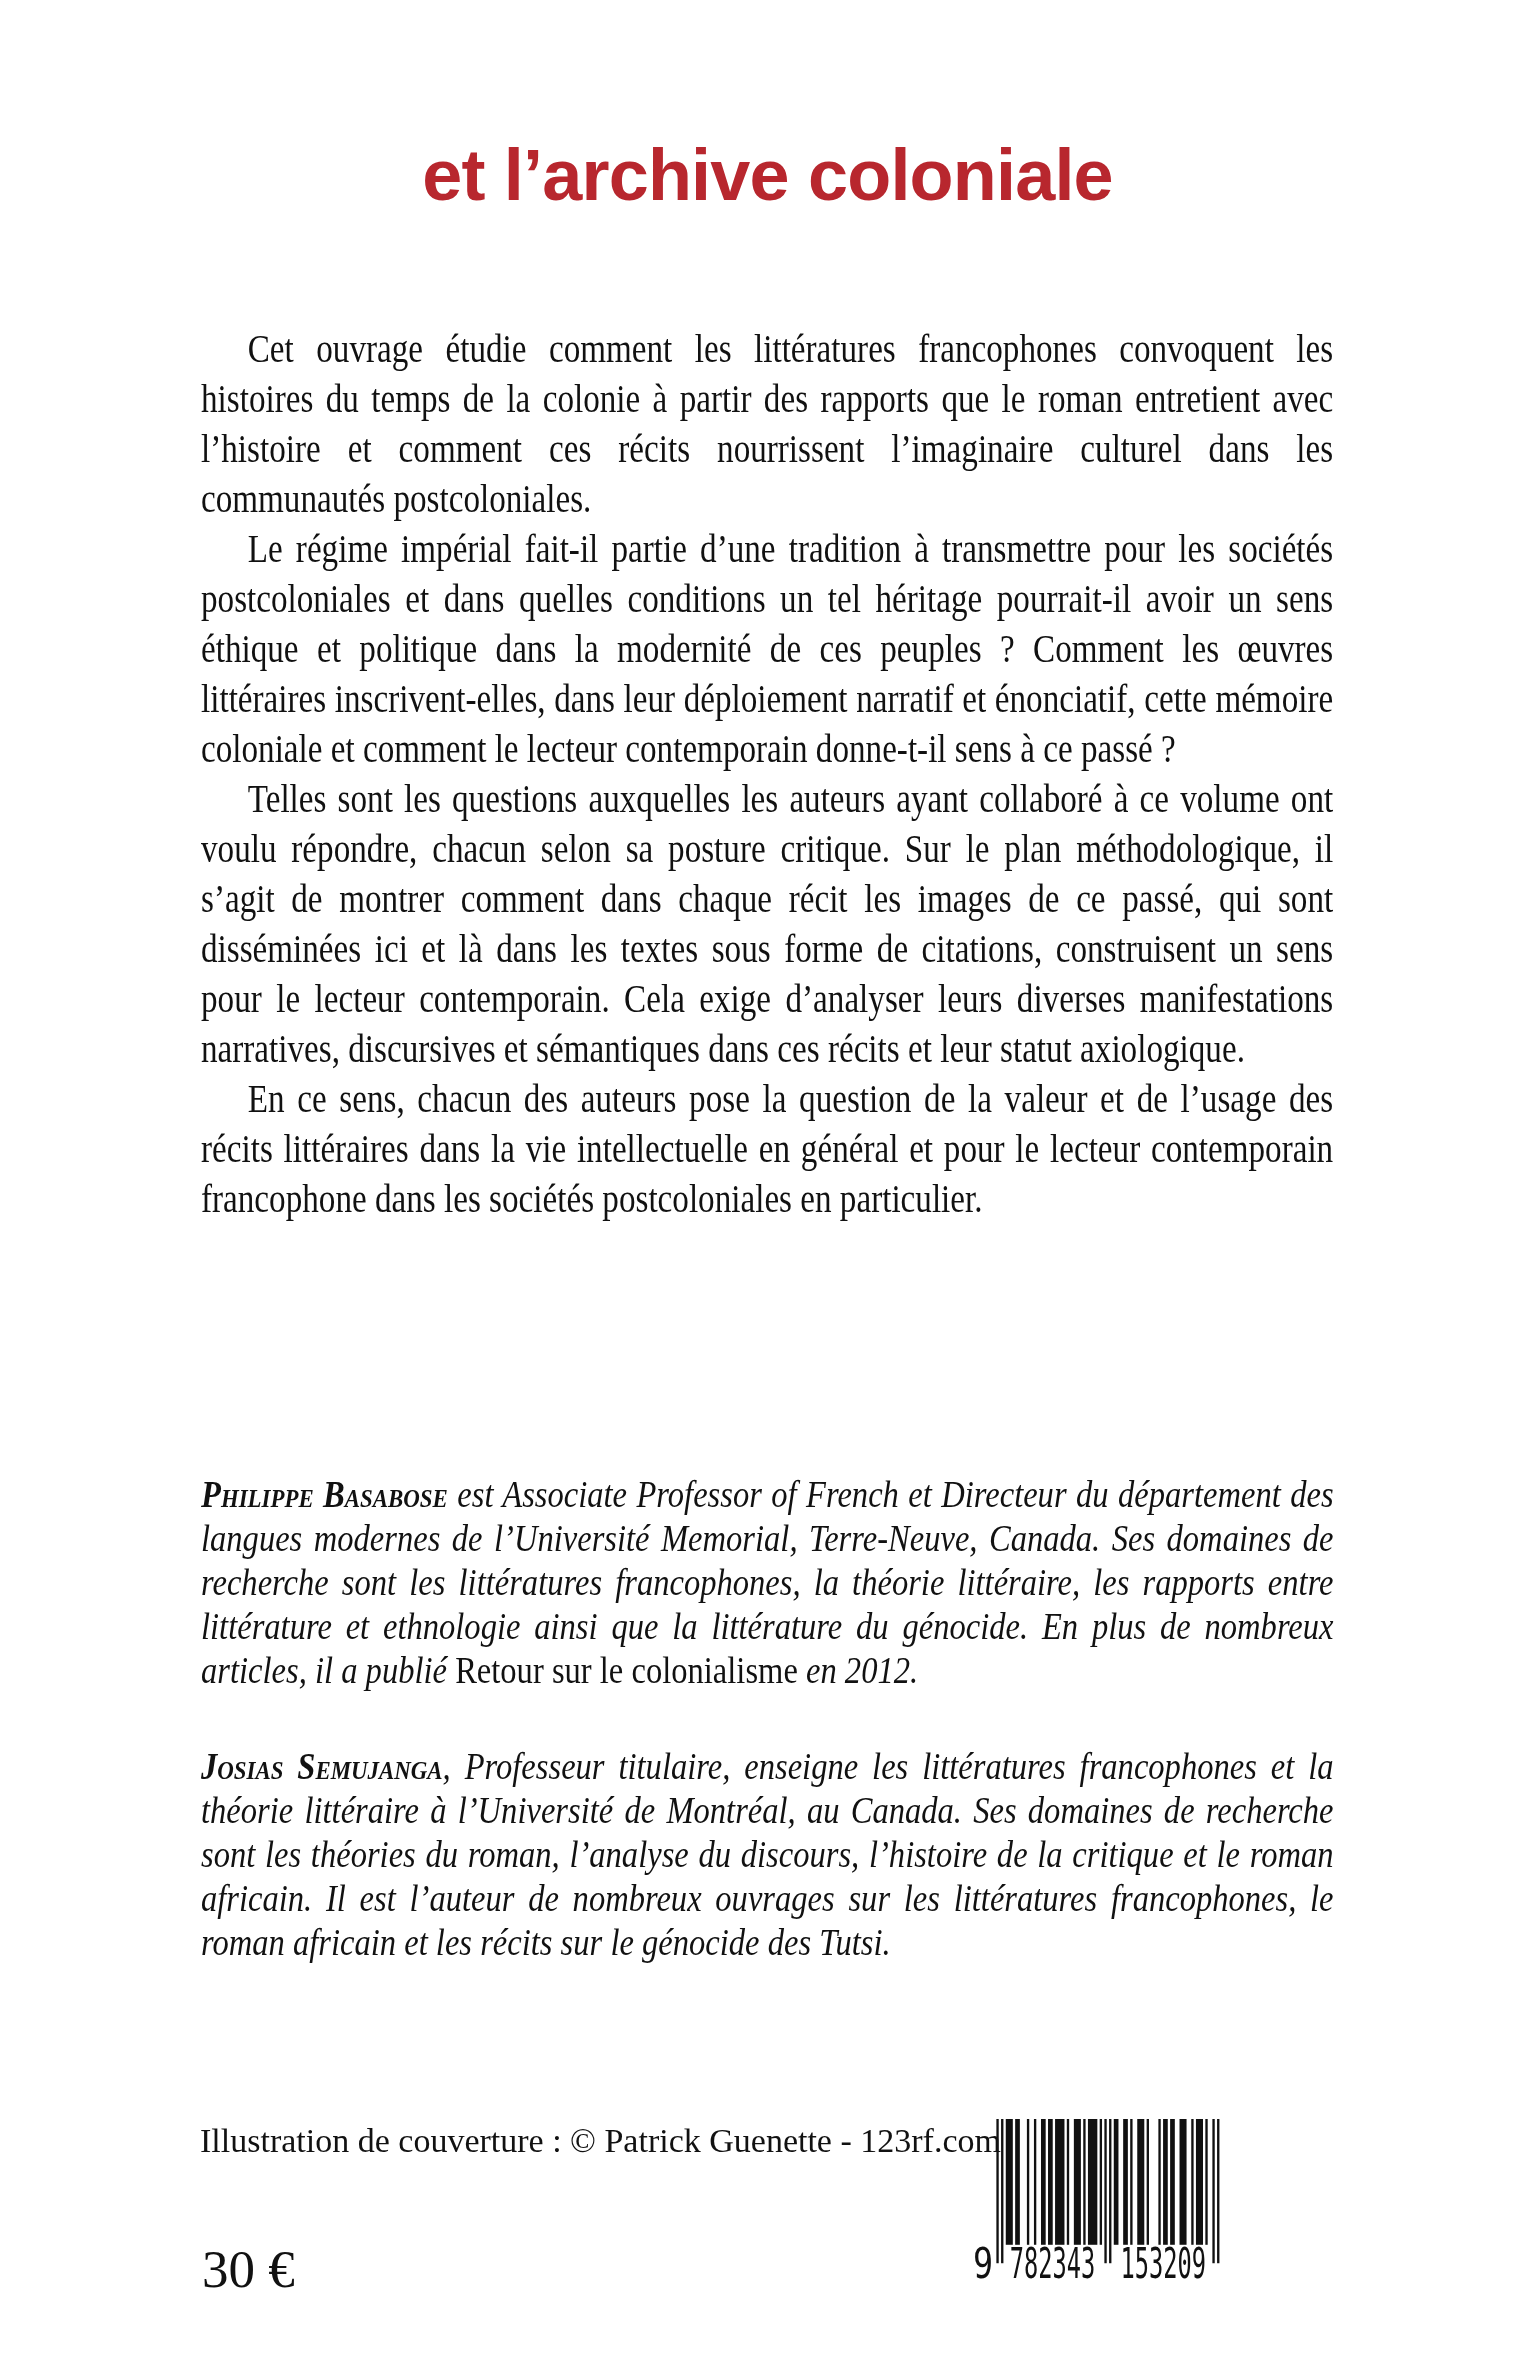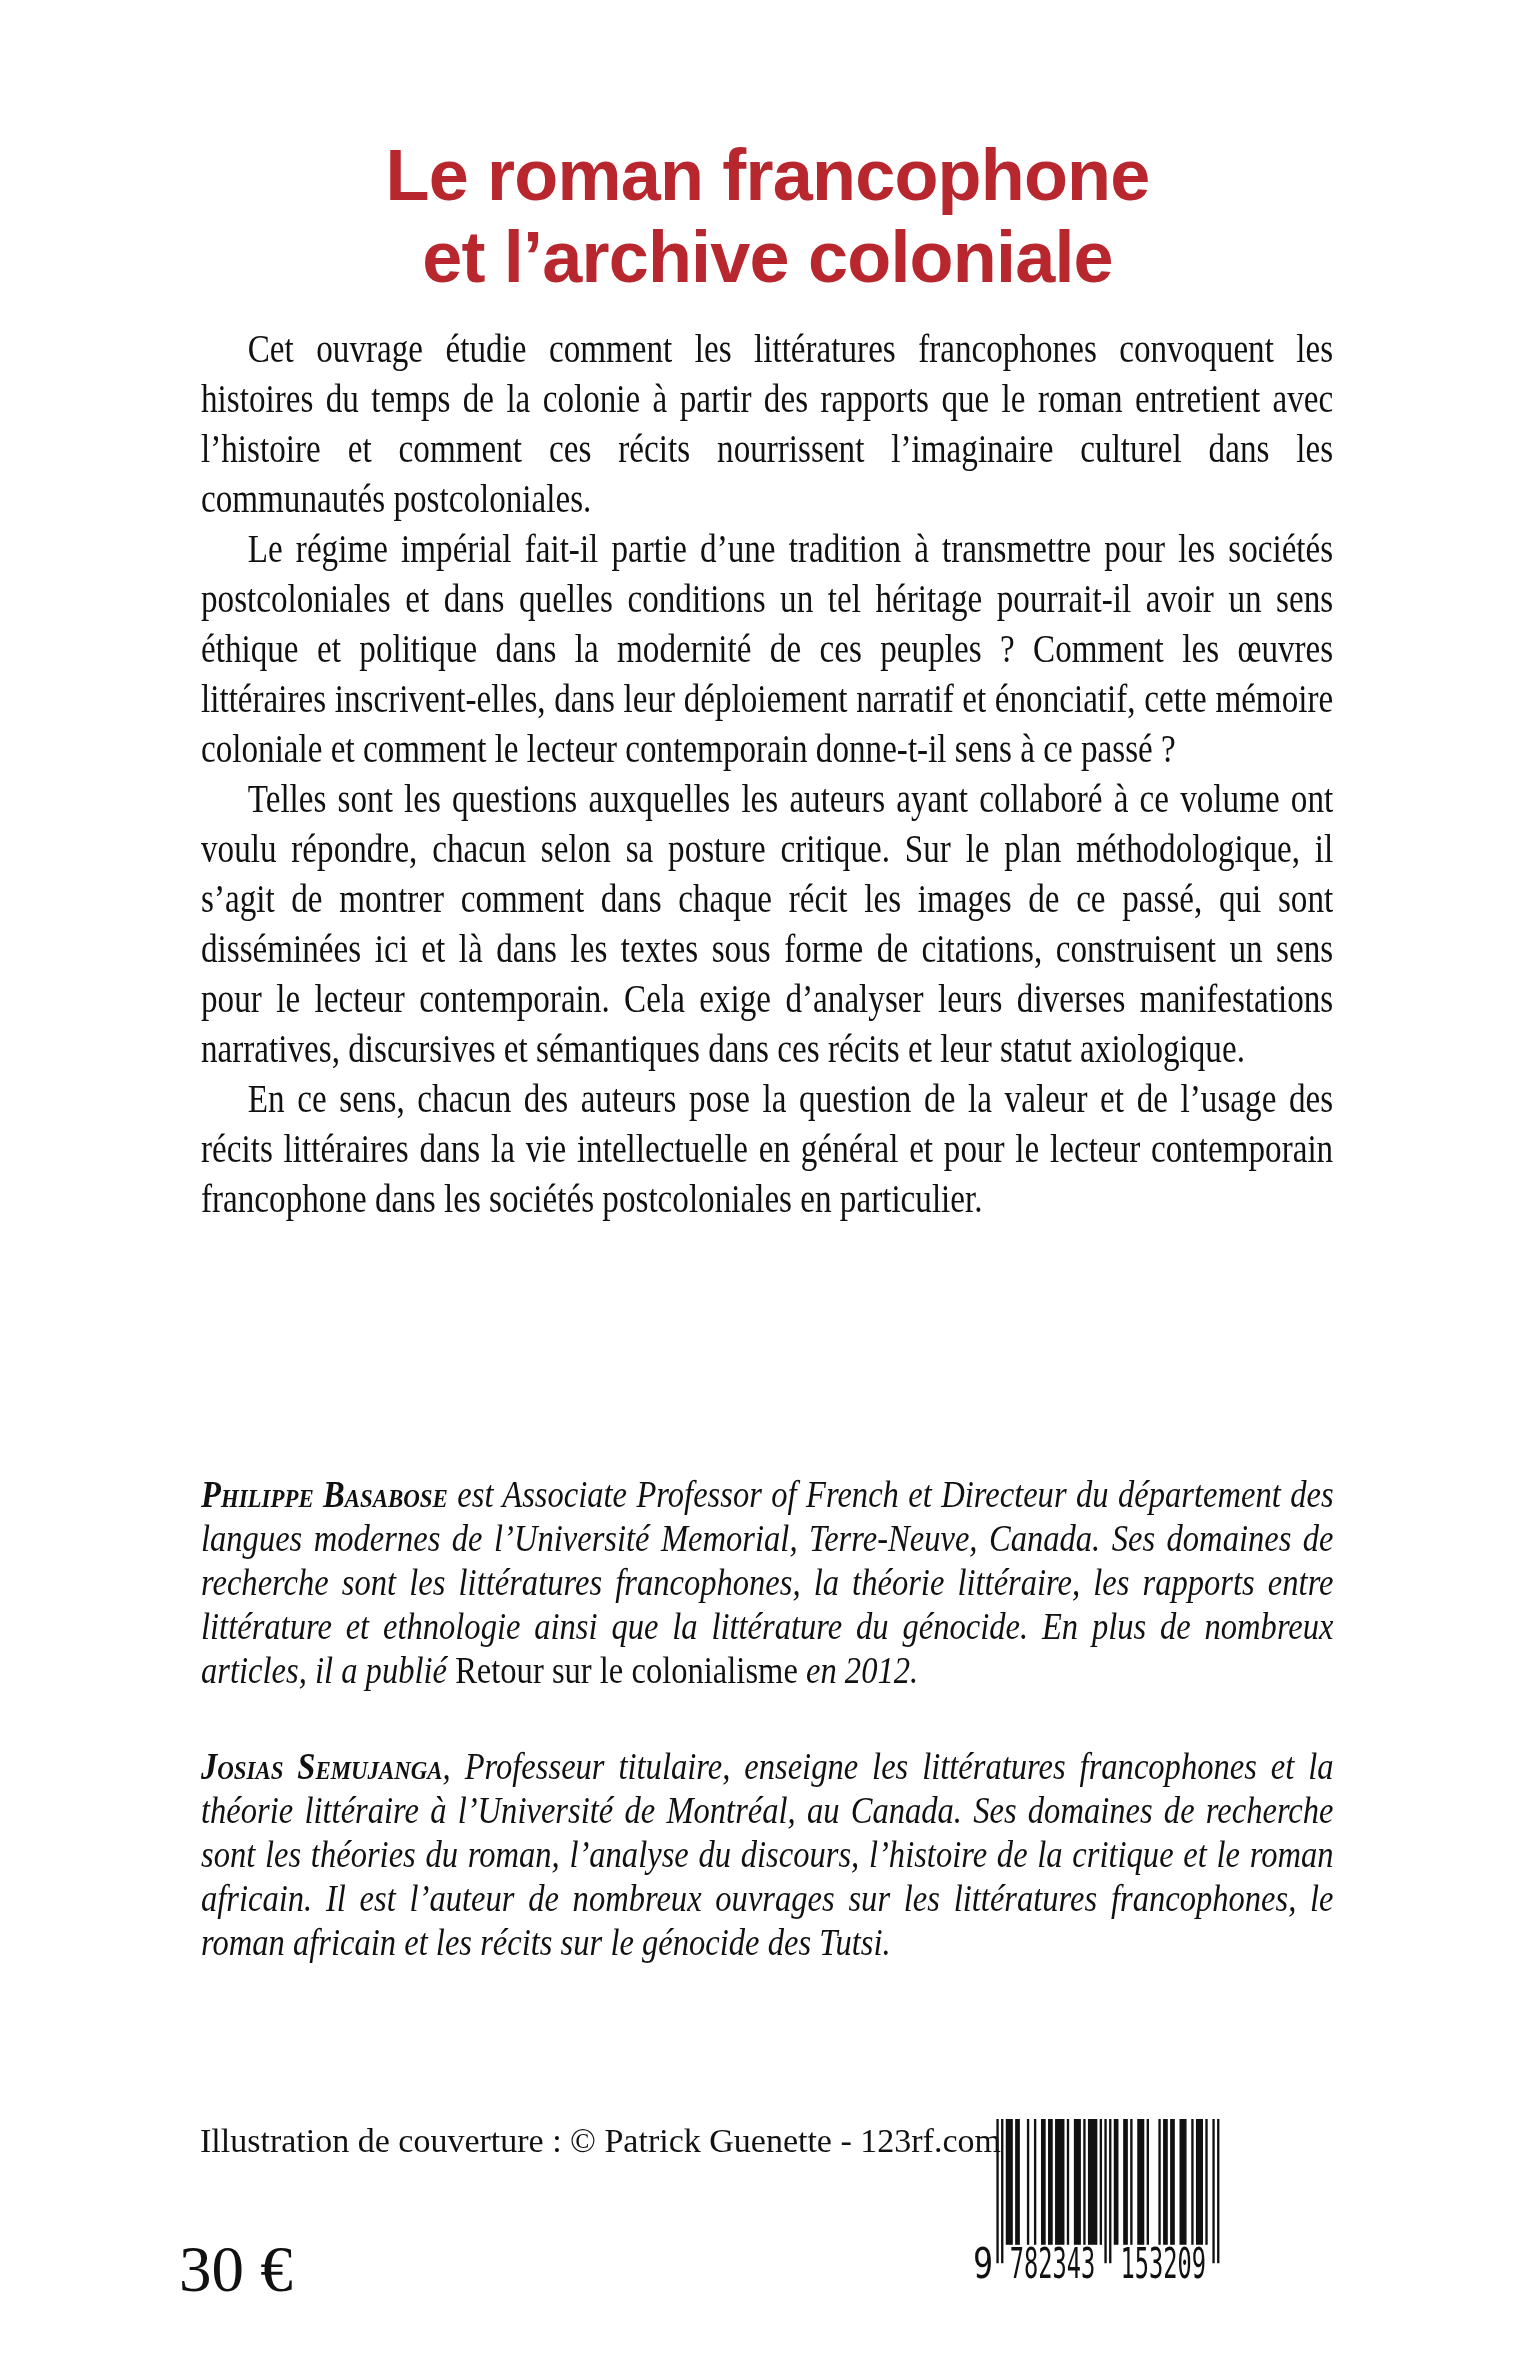--- a/index.html
+++ b/index.html
@@ -56,43 +56,42 @@
   
   .credit {
     position: absolute; left: 200px; top: 2122px;
     font-size: 34px; line-height: 37px;
   }
   .isbn {
     position: absolute; left: 200px; top: 2195px;
     font-size: 35px; line-height: 42px;
   }
   .price {
-    position: absolute; left: 179px; top: 2239px;
-    font-size: 65px; line-height: 60px;
+    position: absolute; left: 202px; top: 2239px;
+    font-size: 53px; line-height: 60px;
   }
 
   
   .barcode {
     position: absolute; left: 971px; top: 2119px;
     width: 252px; height: 161px;
   }
   .barcode svg { display: block; width: 252px; height: 161px; }
   .barcode text {
     font-family: "DejaVu Sans Mono", "Liberation Mono", monospace;
     font-size: 50px;
     fill: #111111;
   }
 </style>
 </head>
 <body>
 
 <div class="page">
 
   <h1 class="title">
-    <span class="line">Le roman francophone</span>
     <span class="line">et l’archive coloniale</span>
   </h1>
 
   <div class="synopsis">
     <p>Cet ouvrage étudie comment les littératures francophones convoquent les histoires du temps de la colonie à partir des rapports que le roman entretient avec l’histoire et comment ces récits nourrissent l’imaginaire culturel dans les communautés postcoloniales.</p>
     <p>Le régime impérial fait-il partie d’une tradition à transmettre pour les sociétés postcoloniales et dans quelles conditions un tel héritage pourrait-il avoir un sens éthique et politique dans la modernité de ces peuples&nbsp;? Comment les œuvres littéraires inscrivent-elles, dans leur déploiement narratif et énonciatif, cette mémoire coloniale et comment le lecteur contemporain donne-t-il sens à ce passé&nbsp;?</p>
     <p>Telles sont les questions auxquelles les auteurs ayant collaboré à ce volume ont voulu répondre, chacun selon sa posture critique. Sur le plan méthodologique, il s’agit de montrer comment dans chaque récit les images de ce passé, qui sont disséminées ici et là dans les textes sous forme de citations, construisent un sens pour le lecteur contemporain. Cela exige d’analyser leurs diverses manifestations narratives, discursives et sémantiques dans ces récits et leur statut axiologique.</p>
     <p>En ce sens, chacun des auteurs pose la question de la valeur et de l’usage des récits littéraires dans la vie intellectuelle en général et pour le lecteur contemporain francophone dans les sociétés postcoloniales en particulier.</p>
   </div>
 

